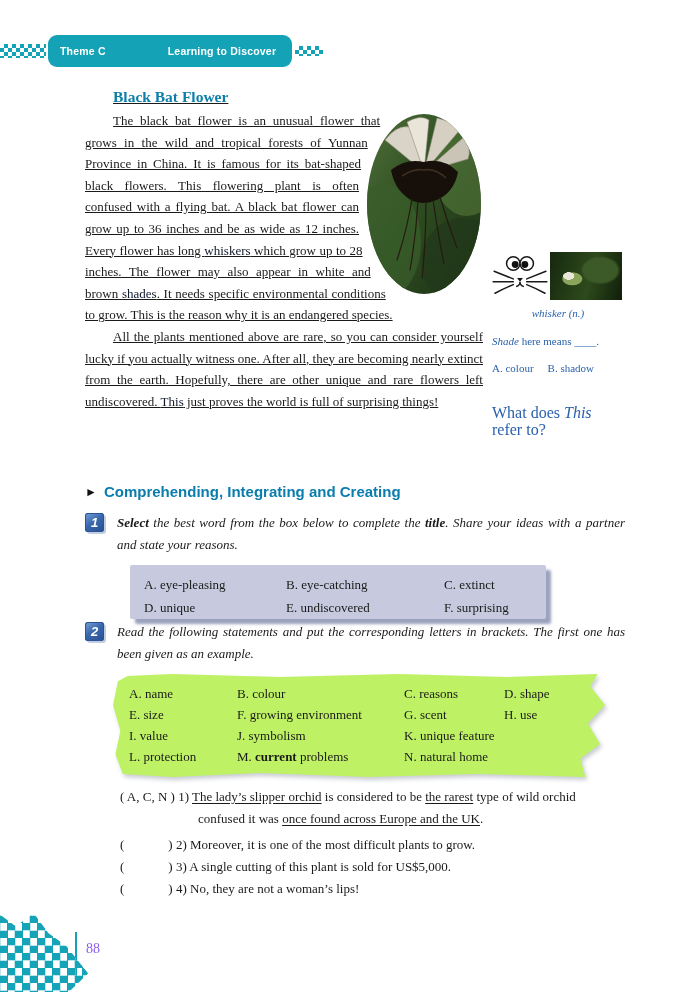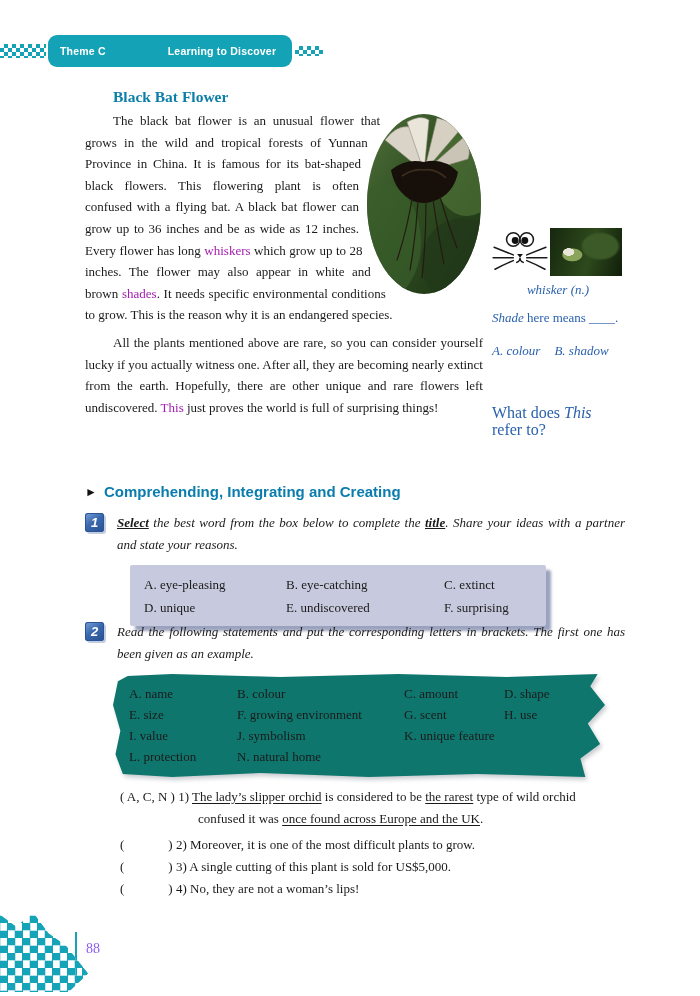--- a/index.html
+++ b/index.html
@@ -10,42 +10,42 @@
   .header {position:absolute; top:42px; left:0; right:0; height:17px; display:flex; align-items:center;}
   .checker {background-image:repeating-conic-gradient(#13a2b6 0% 25%, transparent 0% 50%); background-size:8px 8px;}
   .checker-strip {width:46px; height:14px; margin-right:2px;}
   .theme-pill {height:32px; background:#13a2b6; border-radius:9px; display:flex; align-items:center;
                padding:0 16px 0 12px; color:#fff; font-family:"Liberation Sans", sans-serif;
                font-size:10.5px; font-weight:bold; letter-spacing:0.2px; white-space:nowrap;gap:24px;}
   .pill-gap {display:inline-block; width:14px;}
   .checker-sm {width:28px; height:10px; margin-left:3px;}
 
   
-  .article {position:absolute; left:85px; top:88px; width:398px;}
+  .article {position:absolute; left:85px; top:88px; width:398px;text-decoration:underline;}
   .article-title {margin:0 0 4px; text-indent:28px; font-size:15.5px; font-weight:bold; color:#0c7ea8;}
   .body-p {margin:0; font-size:13px; line-height:21.6px; text-align:justify; text-indent:28px;}
-  .body-p + .body-p {margin-top:6px;}
+  .body-p + .body-p {margin-top:0;}
   .flower-wrap {float:right; width:118px; height:184px; margin:2px 0 2px 6px;
                 shape-outside:ellipse(58px 90px at 50% 50%); shape-margin:5px; text-indent:0;}
-  .blue {color:#a21caf;}
-
-  
-  .margin-notes {position:absolute; left:492px; top:228px; width:132px; font-size:13px;
+  .blue {color:#0f172a;}
+
+  
+  .margin-notes {position:absolute; left:492px; top:252px; width:132px; font-size:11px;
                  color:#2a61ad; line-height:17px;}
   .fig-row {display:flex; align-items:center; gap:2px;}
   .cat-svg {width:56px; height:48px; flex:none;}
   .whisker-photo {width:72px; height:48px; flex:none;
     background:
       radial-gradient(ellipse 9px 6px at 26% 50%, #e9e7da 0 60%, transparent 65%),
       radial-gradient(ellipse 17px 11px at 31% 56%, #8aa45c 0 55%, transparent 62%),
       radial-gradient(ellipse 28px 20px at 70% 38%, #3c5a28 0 60%, transparent 72%),
       linear-gradient(105deg, #16280f, #2e4a1c 55%, #101e0a);}
   .fig-caption {text-align:center; margin-top:5px;}
   .shade-note {margin-top:11px;}
-  .shade-opts {margin-top:16px; font-style:italic;}
+  .shade-opts {margin-top:10px; }
   .opt-gap {display:inline-block; width:14px;}
   .this-note {position:absolute; left:492px; top:404px; width:112px; font-size:16px;
               color:#2a61ad; line-height:17px;}
   .it {font-style:italic;}
 
   
   .section-title {position:absolute; left:85px; top:483px; display:flex; align-items:center; gap:7px;
                   font-family:"Liberation Sans", sans-serif; font-size:15px; font-weight:bold; color:#0a7cad;}
   .arrow {color:#111; font-size:12px; line-height:1;}
 
@@ -53,29 +53,29 @@
   .ex {position:absolute; left:85px; width:548px;}
   .ex1 {top:512px;}
   .ex2 {top:621px;}
   .ex-head {display:flex; align-items:flex-start;}
   .badge {flex:none; width:19px; height:19px; margin-top:1px; border-radius:3px;
           background:linear-gradient(145deg,#7aa2d8 0%, #3b69ae 45%, #274f92 100%);
           color:#fff; font:italic bold 13px "Liberation Sans", sans-serif;
           display:flex; align-items:center; justify-content:center;
           box-shadow:2px 2px 0 #c2cde0, inset 0 0 0 1px #2a5496;}
   .ins {margin-left:13px; width:508px; font-size:13px; font-style:italic; line-height:21.5px; text-align:justify;}
-  .bold {font-weight:bold;text-decoration:underline;}
+  .bold {font-weight:bold;}
 
   .box1 {margin:10px 0 0 45px; width:416px; background:#c7cade; border-radius:2px;
-         box-shadow:5px 5px 3px #9aa2bd; padding:8px 0 7px;}
+         box-shadow:5px 5px 3px #9aa2bd; padding:8px 0 0;}
   .box1-grid {display:grid; grid-template-columns:142px 158px auto; padding-left:14px;
               font-size:13px; line-height:23px;}
 
   .torn-wrap {margin:10px 0 0 28px; width:492px; filter:drop-shadow(2px 3px 2px rgba(100,110,120,0.35));}
-  .box2 {background:#0f766e; padding:9px 0 10px;
+  .box2 {background:#bef264; padding:9px 0 10px;
     clip-path:polygon(1% 7%, 0% 30%, 1.5% 55%, 0.5% 78%, 2% 97%, 12% 100%, 30% 96%, 52% 100%,
                       74% 97%, 96% 100%, 95% 82%, 99% 68%, 96.5% 48%, 100% 30%, 97% 12%,
                       98.5% 0%, 80% 3%, 58% 0%, 34% 3%, 12% 0%, 3% 2%);}
   .box2-grid {display:grid; grid-template-columns:108px 167px 100px auto; padding-left:16px;
               font-size:13px; line-height:21px;}
 
   
   .statements {position:absolute; left:120px; top:786px; width:510px; font-size:13px; line-height:22px;}
   .stmt {padding-left:78px; text-indent:-78px;font-family:Liberation Serif, serif;}
   .stmt.s1 {margin-bottom:4px;}
@@ -211,31 +211,32 @@
   <div class="ex ex2">
     <div class="ex-head">
       <div class="badge">2</div>
       <div class="ins">Read the following statements and put the corresponding letters in brackets. The first one has been given as an example.</div>
     </div>
     <div class="torn-wrap">
       <div class="box2">
         <div class="box2-grid">
           <span>A. name</span>
           <span>B. colour</span>
-          <span>C. amount</span>
+          <span>C. reasons</span>
           <span>D. shape</span>
           <span>E. size</span>
           <span>F. growing environment</span>
           <span>G. scent</span>
           <span>H. use</span>
           <span>I. value</span>
           <span>J. symbolism</span>
           <span>K. unique feature</span>
           <span></span>
           <span>L. protection</span>
+          <span><span>M. </span><span class="bold">current</span><span> problems</span></span>
           <span>N. natural home</span>
           <span></span>
         </div>
       </div>
     </div>
   </div>
 
   <div class="statements">
     <div class="stmt s1">
       <span>( A, C, N ) </span><span>1) </span><span class="u">The lady’s slipper orchid</span><span> is considered to be </span><span class="u">the rarest</span><span> type of wild orchid</span><br>

